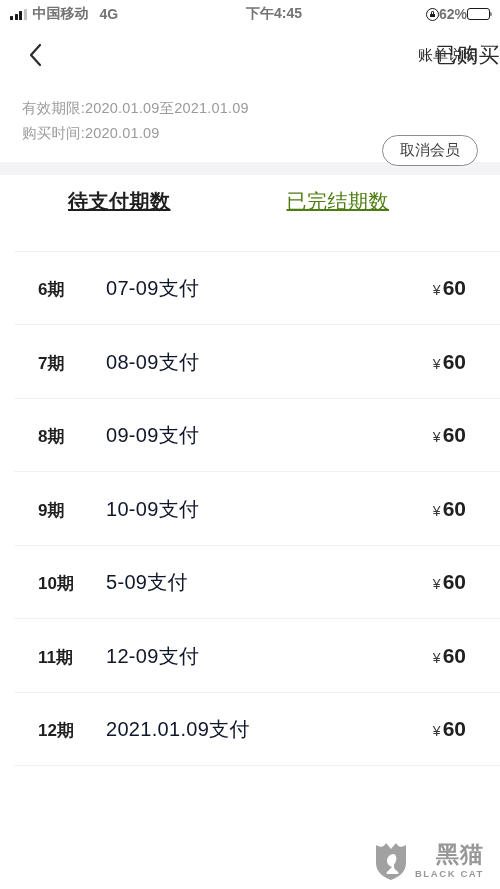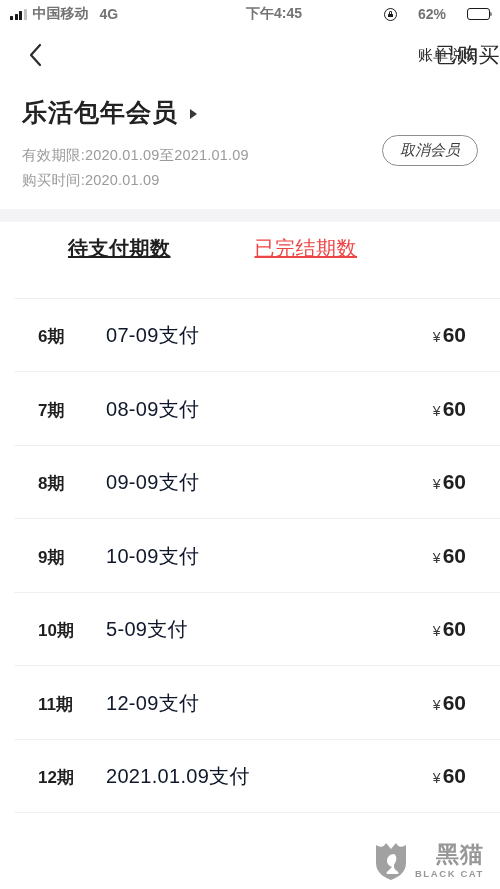--- a/index.html
+++ b/index.html
@@ -55,21 +55,21 @@
     left: 0; right: 0;
     text-align: center;
     font-size: 14px;
     font-weight: bold;
     margin-left: 48px;
   }
   .status-right {
     margin-left: auto;
     display: flex;
     align-items: center;
-    gap: 21px;
+    gap: 0;
     position: relative;
     z-index: 2;
   }
   .rotation-lock-icon {
     width: 13px; height: 13px;
     border: 1.4px solid #1a1a1a;
     border-radius: 50%;
     position: relative;
     box-sizing: border-box;
   }
@@ -184,21 +184,20 @@
     right: 22px;
     top: 53px;
     border: 1px solid #8d8d8d;
     border-radius: 16px;
     padding: 5px 17px;
     font-size: 15px;
     color: #3c3c3c;
     background: #ffffff;
     cursor: pointer;
     white-space: nowrap;
-    font-style: italic;
   }
 
   
   .section-gap {
     height: 13px;
     background: #f4f4f6;
   }
 
   
   .tabs {
@@ -213,22 +212,22 @@
     cursor: pointer;
     white-space: nowrap;
     text-decoration: underline;
   }
   .tab.active {
     font-weight: bold;
     color: #1f1f1f;
     letter-spacing: 0.5px;
   }
   .tab.inactive {
-    color: #ef4444;
-    margin-left: 84px;
+    color: #4d7c0f;
+    margin-left: 116px;
     letter-spacing: 0.5px;
   }
 
   
   .list {
     background: #ffffff;
     position: relative;
   }
   .row {
     height: 73.5px;
@@ -345,24 +344,20 @@
   <div class="back-btn">
     <svg width="14" height="24" viewBox="0 0 14 24">
       <path d="M12 2 L3 12 L12 22" stroke="#2b2b2b" stroke-width="2.2" fill="none" stroke-linecap="round" stroke-linejoin="round"></path>
     </svg>
   </div>
   <div class="nav-title">已购买</div>
   <div class="nav-action">账单说明</div>
 </div>
 
 <div class="product">
-  <div class="product-title-row">
-    <span class="product-title">乐活包年会员</span>
-    <span class="title-arrow"></span>
-  </div>
   <div class="product-meta">有效期限:2020.01.09至2021.01.09</div>
   <div class="product-meta">购买时间:2020.01.09</div>
   <div class="cancel-btn">取消会员</div>
 </div>
 
 <div class="section-gap"></div>
 
 <div class="tabs">
   <div class="tab active">待支付期数</div>
   <div class="tab inactive">已完结期数</div>

